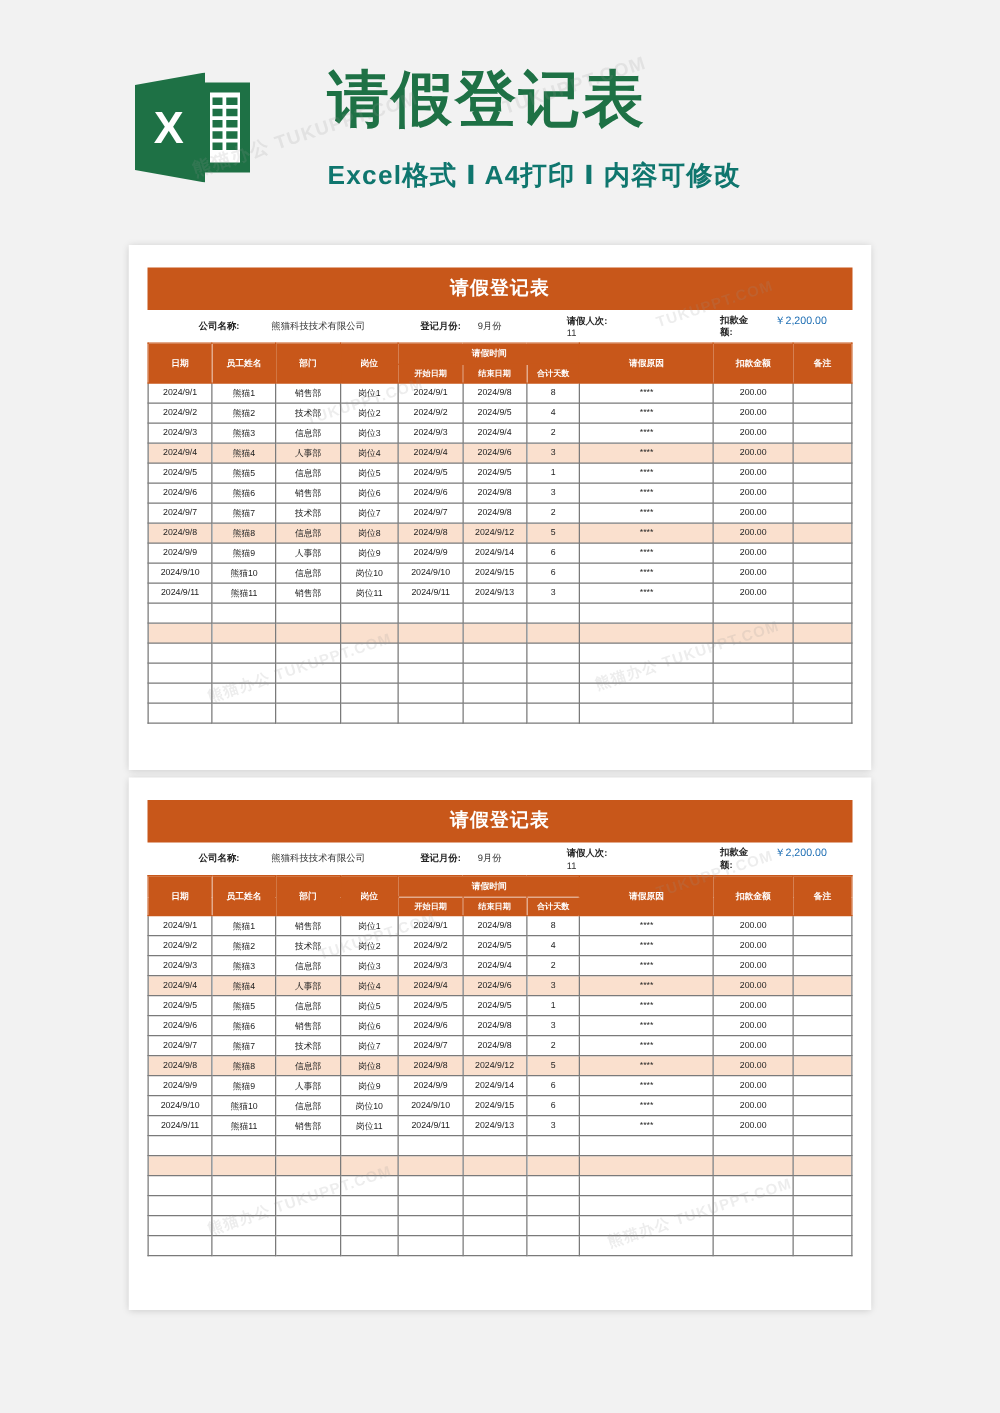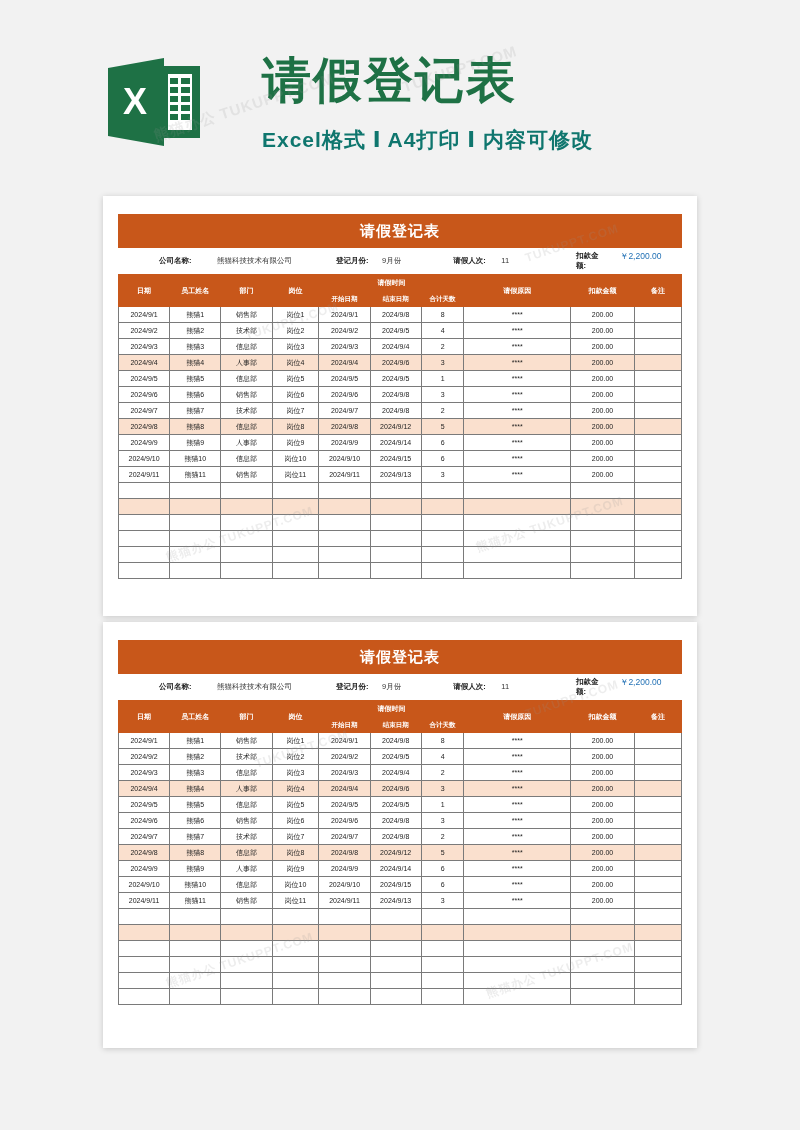--- a/index.html
+++ b/index.html
@@ -51,21 +51,21 @@
     display:flex;align-items:center;
     font-size:7.5px;color:#333;
   }
   .info .lbl{font-weight:bold;color:#222;}
   .info .val{color:#333;}
   .info .grp{display:flex;align-items:flex-start;margin-left:41px;}
   .g1{width:200px;}
   .g1 .lbl{width:58px;}
   .g2{width:112px;}
   .g2 .lbl{width:46px;}
-  .g3{width:120px;}
+  .g3{width:120px;flex-direction:column;}
   .g3 .lbl{width:48px;}
   .g4{flex:1;display:flex;align-items:center;justify-content:flex-end;}
   .g4 .lbl{margin-right:18px;}
   .g4 .val{color:#1f6fb4;font-weight:normal;font-size:8.5px;width:78px;}
 
   
   table.reg{
     margin:0 15px;border-collapse:collapse;
     width:564px;table-layout:fixed;
   }

